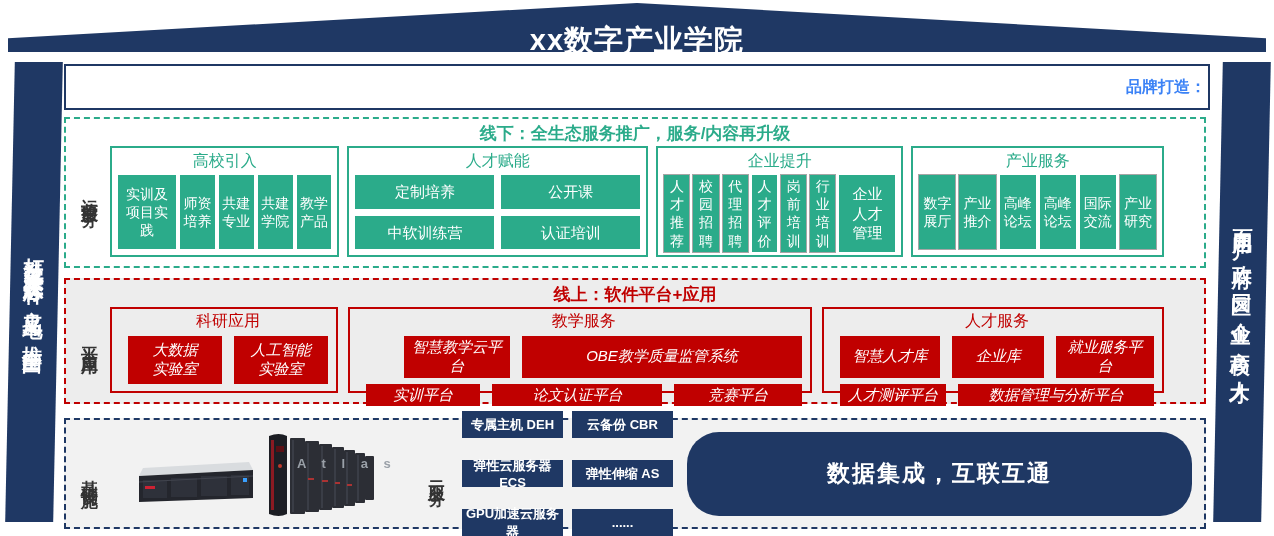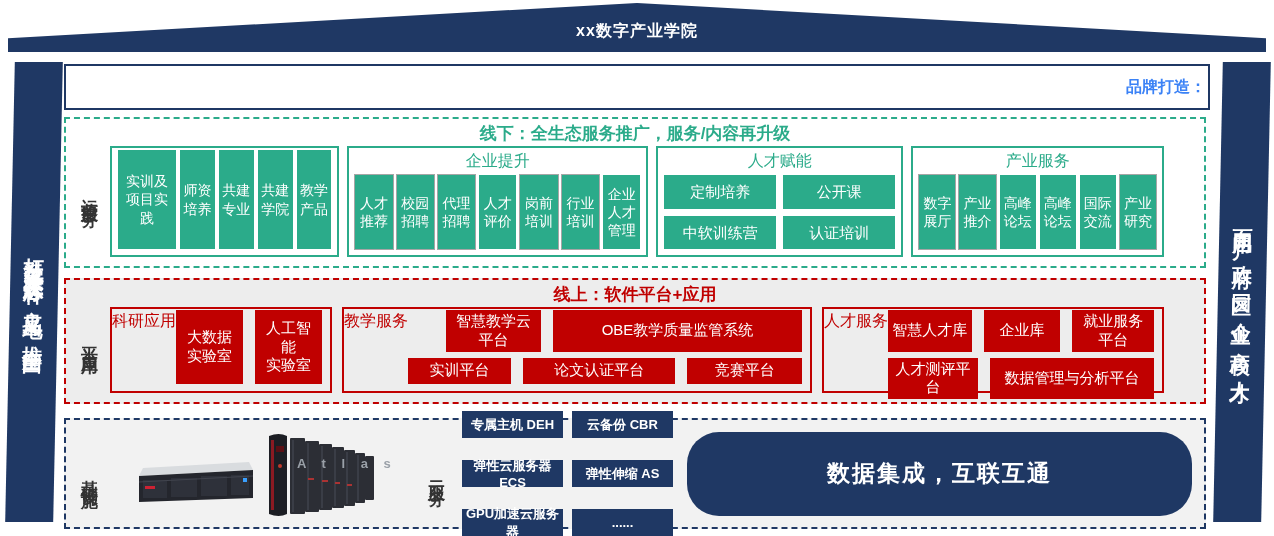--- a/index.html
+++ b/index.html
@@ -3,21 +3,21 @@
 <meta charset="utf-8">
 <style>
   html,body{margin:0;padding:0;background:#fff;}
   body{font-family:"Liberation Sans","DejaVu Sans",sans-serif;}
   .stage{position:relative;width:1274px;height:536px;background:#fff;overflow:hidden;}
 
   
   .banner{position:absolute;left:8px;top:3px;width:1258px;height:49px;background:#1F3864;
     clip-path:polygon(0 72%,50% 0,100% 72%,100% 100%,0 100%);}
   .banner-title{position:absolute;left:0;right:0;top:18px;text-align:center;color:#fff;
-    font-size:16px;font-weight:bold;letter-spacing:1px;}
+    font-size:29px;font-weight:bold;letter-spacing:1px;}
 
   
   .sidebar{position:absolute;top:62px;width:48px;height:460px;background:#1F3864;
     display:flex;align-items:center;justify-content:center;transform:skewX(-1.2deg);}
   .sidebar.left{left:10px;}
   .sidebar.right{left:1218px;}
   .sidebar .vtext{writing-mode:vertical-rl;color:#fff;font-weight:bold;font-size:20px;
     letter-spacing:3px;line-height:1;}
 
   
@@ -53,25 +53,25 @@
   .ops-groups .group-box:nth-child(1){flex:2.30;}
   .ops-groups .group-box:nth-child(2){flex:3.07;}
   .ops-groups .group-box:nth-child(3){flex:2.49;}
   .ops-groups .group-box:nth-child(4){flex:2.55;}
   .ops-groups .group-box:nth-child(1) .cell.wide{flex:1.75;}
   .ops-groups .group-box:nth-child(3) .cell.wide{flex:2.45;font-size:15px;}
   .gbody.grid2 .cell{font-size:15px;}
 
   
   .plat-groups{top:27px;bottom:9px;gap:10px;}
-  .plat-box{border:2px solid #C00000;background:transparent;display:flex;flex-direction:row;
-    padding:1px 8px 7px 0;box-sizing:border-box;}
+  .plat-box{border:2px solid #C00000;background:transparent;display:flex;flex-direction:column;
+    padding:1px 8px 7px 16px;box-sizing:border-box;}
   .plat-box .gtitle{text-align:center;font-size:16px;color:#C00000;padding:1px 0 4px 0;}
   .pbody{flex:1;display:flex;flex-direction:column;gap:6px;}
-  .prow{display:flex;gap:12px;flex:1;}
+  .prow{display:flex;gap:12px;flex:1;font-style:italic;}
   .pcell{background:#C00000;color:#fff;font-size:15px;line-height:1.25;display:flex;
     align-items:center;justify-content:center;text-align:center;padding:2px 4px;box-sizing:border-box;}
   .plat-groups .plat-box:nth-child(1){flex:2.20;}
   .plat-groups .plat-box:nth-child(2){flex:4.80;}
   .plat-groups .plat-box:nth-child(3){flex:3.46;}
 
   
   .infra-row{position:absolute;left:10px;right:10px;top:0;bottom:0;display:flex;align-items:center;}
   .servers{position:relative;width:280px;height:100px;flex:none;margin-left:18px;}
   .cloud-label{flex:none;margin-left:26px;margin-right:14px;}
@@ -104,47 +104,48 @@
       <b>品牌打造：</b>
     </div>
 
     <div class="section sec-ops">
       <div class="sec-title green">线下：全生态服务推广，服务/内容再升级</div>
       <div class="side-label">
         <div class="vtext">运营服务</div>
       </div>
       <div class="groups ops-groups">
           <div class="group-box">
+            <div class="gtitle">高校引入</div>
             <div class="gbody">
               <div class="cell wide">实训及项目实践</div>
               <div class="cell">师资培养</div>
               <div class="cell">共建专业</div>
               <div class="cell">共建学院</div>
               <div class="cell">教学产品</div>
+            </div>
+          </div>
+          <div class="group-box">
+            <div class="gtitle">人才赋能</div>
+            <div class="gbody grid2">
+              <div class="cell">定制培养</div>
+              <div class="cell">公开课</div>
+              <div class="cell">中软训练营</div>
+              <div class="cell">认证培训</div>
             </div>
           </div>
           <div class="group-box">
             <div class="gtitle">企业提升</div>
             <div class="gbody">
               <div class="cell outlined">人才推荐</div>
               <div class="cell outlined">校园招聘</div>
               <div class="cell outlined">代理招聘</div>
               <div class="cell">人才评价</div>
               <div class="cell outlined">岗前培训</div>
               <div class="cell outlined">行业培训</div>
               <div class="cell wide">企业<br>人才<br>管理</div>
-            </div>
-          </div>
-          <div class="group-box">
-            <div class="gtitle">人才赋能</div>
-            <div class="gbody grid2">
-              <div class="cell">定制培养</div>
-              <div class="cell">公开课</div>
-              <div class="cell">中软训练营</div>
-              <div class="cell">认证培训</div>
             </div>
           </div>
           <div class="group-box">
             <div class="gtitle">产业服务</div>
             <div class="gbody">
               <div class="cell outlined">数字展厅</div>
               <div class="cell outlined">产业推介</div>
               <div class="cell">高峰论坛</div>
               <div class="cell">高峰论坛</div>
               <div class="cell">国际交流</div>

